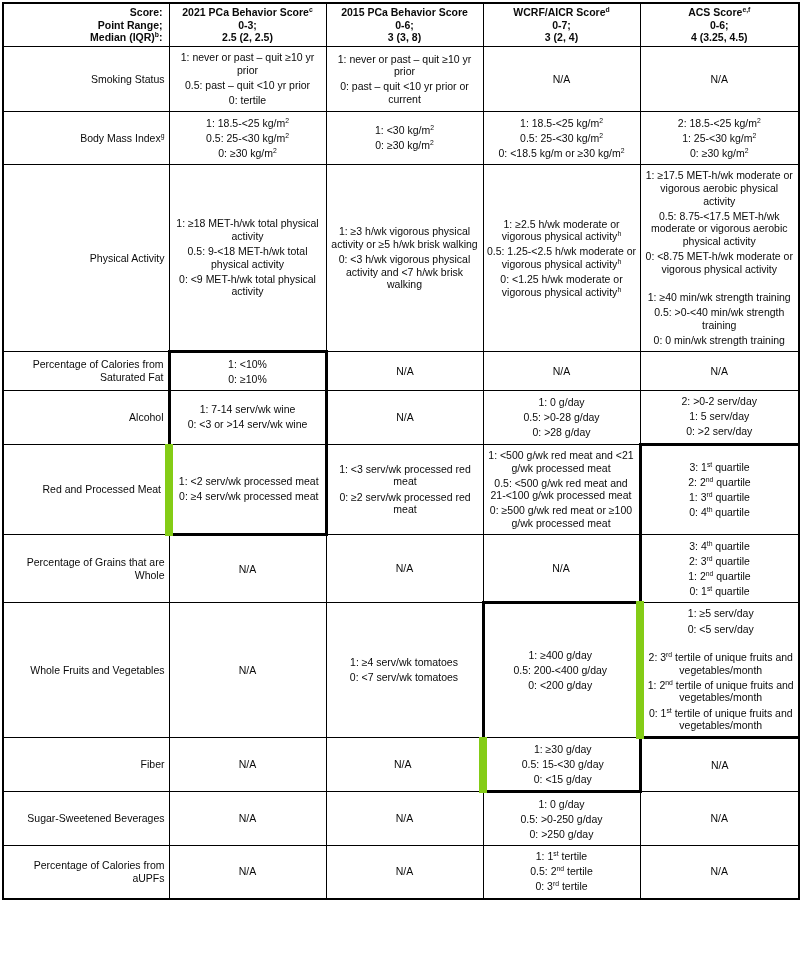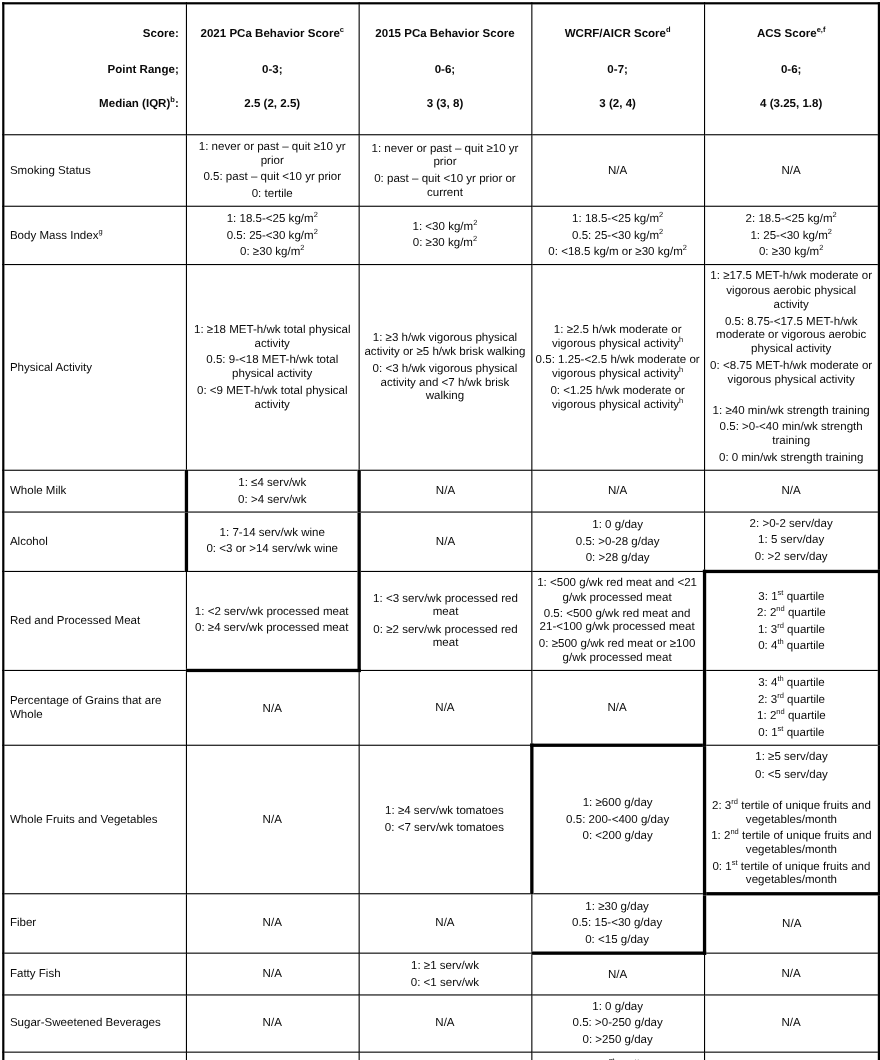--- a/index.html
+++ b/index.html
@@ -16,30 +16,30 @@
     border: 1px solid #000;
     padding: 2px 3px;
     font-size: 10.5px;
     line-height: 1.2;
     text-align: center;
     vertical-align: middle;
     font-weight: normal;
     color: #0a0a0a;
   }
   thead th { font-weight: bold; }
-  thead th div { margin: 19px 0; }
-  th.row-label { text-align: left; padding-left: 5px; padding-right: 4px; }
+  thead th div { margin: 0 0; }
+  th.row-label { text-align: right; padding-left: 5px; padding-right: 4px; }
   thead th.corner { text-align: right; padding-right: 6px; }
   .opt { margin: 2.5px 0; }
   .spacer { height: 11px; }
   sup { font-size: 0.65em; vertical-align: super; line-height: 0; }
   
   .frame-top    { border-top: 3px solid #000; border-left: 3px solid #000; border-right: 3px solid #000; }
   .frame-mid    { border-left: 3px solid #000; border-right: 3px solid #000; }
-  .frame-bottom { border-bottom: 3px solid #000; border-left: 1px solid #84cc16; border-right: 3px solid #000; }
+  .frame-bottom { border-bottom: 3px solid #000; border-left: 8px solid #84cc16; border-right: 3px solid #000; }
 </style>
 </head>
 <body>
 
 <div class="page">
   <table class="score-table">
     <colgroup>
       <col style="width:166px">
       <col style="width:157px">
       <col style="width:157px">
@@ -64,21 +64,21 @@
             <div>3 (3, 8)</div>
           </th>
           <th>
             <div>WCRF/AICR Score<sup>d</sup></div>
             <div>0-7;</div>
             <div>3 (2, 4)</div>
           </th>
           <th>
             <div>ACS Score<sup>e,f</sup></div>
             <div>0-6;</div>
-            <div>4 (3.25, 1.8)</div>
+            <div>4 (3.25, 4.5)</div>
           </th>
         </tr>
     </thead>
     <tbody id="table-body">
         <tr>
           <th class="row-label">Smoking Status</th>
           <td>
             <div class="opt">1: never or past – quit ≥10 yr prior</div>
             <div class="opt">0.5: past – quit &lt;10 yr prior</div>
             <div class="opt">0: tertile</div>
@@ -136,24 +136,24 @@
             <div class="opt">1: ≥17.5 MET-h/wk moderate or vigorous aerobic physical activity</div>
             <div class="opt">0.5: 8.75-&lt;17.5 MET-h/wk moderate or vigorous aerobic physical activity</div>
             <div class="opt">0: &lt;8.75 MET-h/wk moderate or vigorous physical activity</div>
             <div class="spacer"></div>
             <div class="opt">1: ≥40 min/wk strength training</div>
             <div class="opt">0.5: &gt;0-&lt;40 min/wk strength training</div>
             <div class="opt">0: 0 min/wk strength training</div>
           </td>
         </tr>
         <tr>
-          <th class="row-label">Whole Milk</th>
-          <td class="frame-mid">
-            <div class="opt">1: ≤4 serv/wk</div>
-            <div class="opt">0: &gt;4 serv/wk</div>
+          <th class="row-label">Percentage of Calories from Saturated Fat</th>
+          <td class="frame-top">
+            <div class="opt">1: &lt;10%</div>
+            <div class="opt">0: ≥10%</div>
           </td>
           <td>
             <div class="opt">N/A</div>
           </td>
           <td>
             <div class="opt">N/A</div>
           </td>
           <td>
             <div class="opt">N/A</div>
           </td>
@@ -221,21 +221,21 @@
         <tr>
           <th class="row-label">Whole Fruits and Vegetables</th>
           <td>
             <div class="opt">N/A</div>
           </td>
           <td>
             <div class="opt">1: ≥4 serv/wk tomatoes</div>
             <div class="opt">0: &lt;7 serv/wk tomatoes</div>
           </td>
           <td class="frame-top">
-            <div class="opt">1: ≥600 g/day</div>
+            <div class="opt">1: ≥400 g/day</div>
             <div class="opt">0.5: 200-&lt;400 g/day</div>
             <div class="opt">0: &lt;200 g/day</div>
           </td>
           <td class="frame-bottom">
             <div class="opt">1: ≥5 serv/day</div>
             <div class="opt">0: &lt;5 serv/day</div>
             <div class="spacer"></div>
             <div class="opt">2: 3<sup>rd</sup> tertile of unique fruits and vegetables/month</div>
             <div class="opt">1: 2<sup>nd</sup> tertile of unique fruits and vegetables/month</div>
             <div class="opt">0: 1<sup>st</sup> tertile of unique fruits and vegetables/month</div>
@@ -252,36 +252,20 @@
           <td class="frame-bottom">
             <div class="opt">1: ≥30 g/day</div>
             <div class="opt">0.5: 15-&lt;30 g/day</div>
             <div class="opt">0: &lt;15 g/day</div>
           </td>
           <td>
             <div class="opt">N/A</div>
           </td>
         </tr>
         <tr>
-          <th class="row-label">Fatty Fish</th>
-          <td>
-            <div class="opt">N/A</div>
-          </td>
-          <td>
-            <div class="opt">1: ≥1 serv/wk</div>
-            <div class="opt">0: &lt;1 serv/wk</div>
-          </td>
-          <td>
-            <div class="opt">N/A</div>
-          </td>
-          <td>
-            <div class="opt">N/A</div>
-          </td>
-        </tr>
-        <tr>
           <th class="row-label">Sugar-Sweetened Beverages</th>
           <td>
             <div class="opt">N/A</div>
           </td>
           <td>
             <div class="opt">N/A</div>
           </td>
           <td>
             <div class="opt">1: 0 g/day</div>
             <div class="opt">0.5: &gt;0-250 g/day</div>

